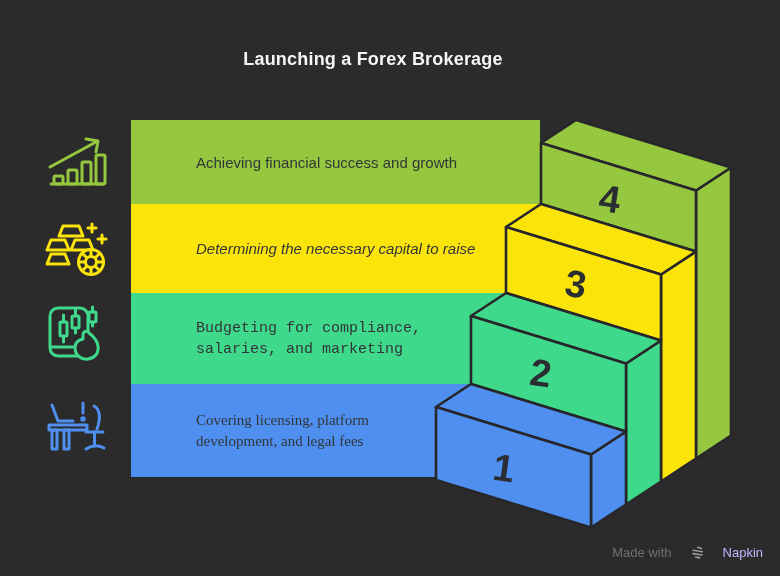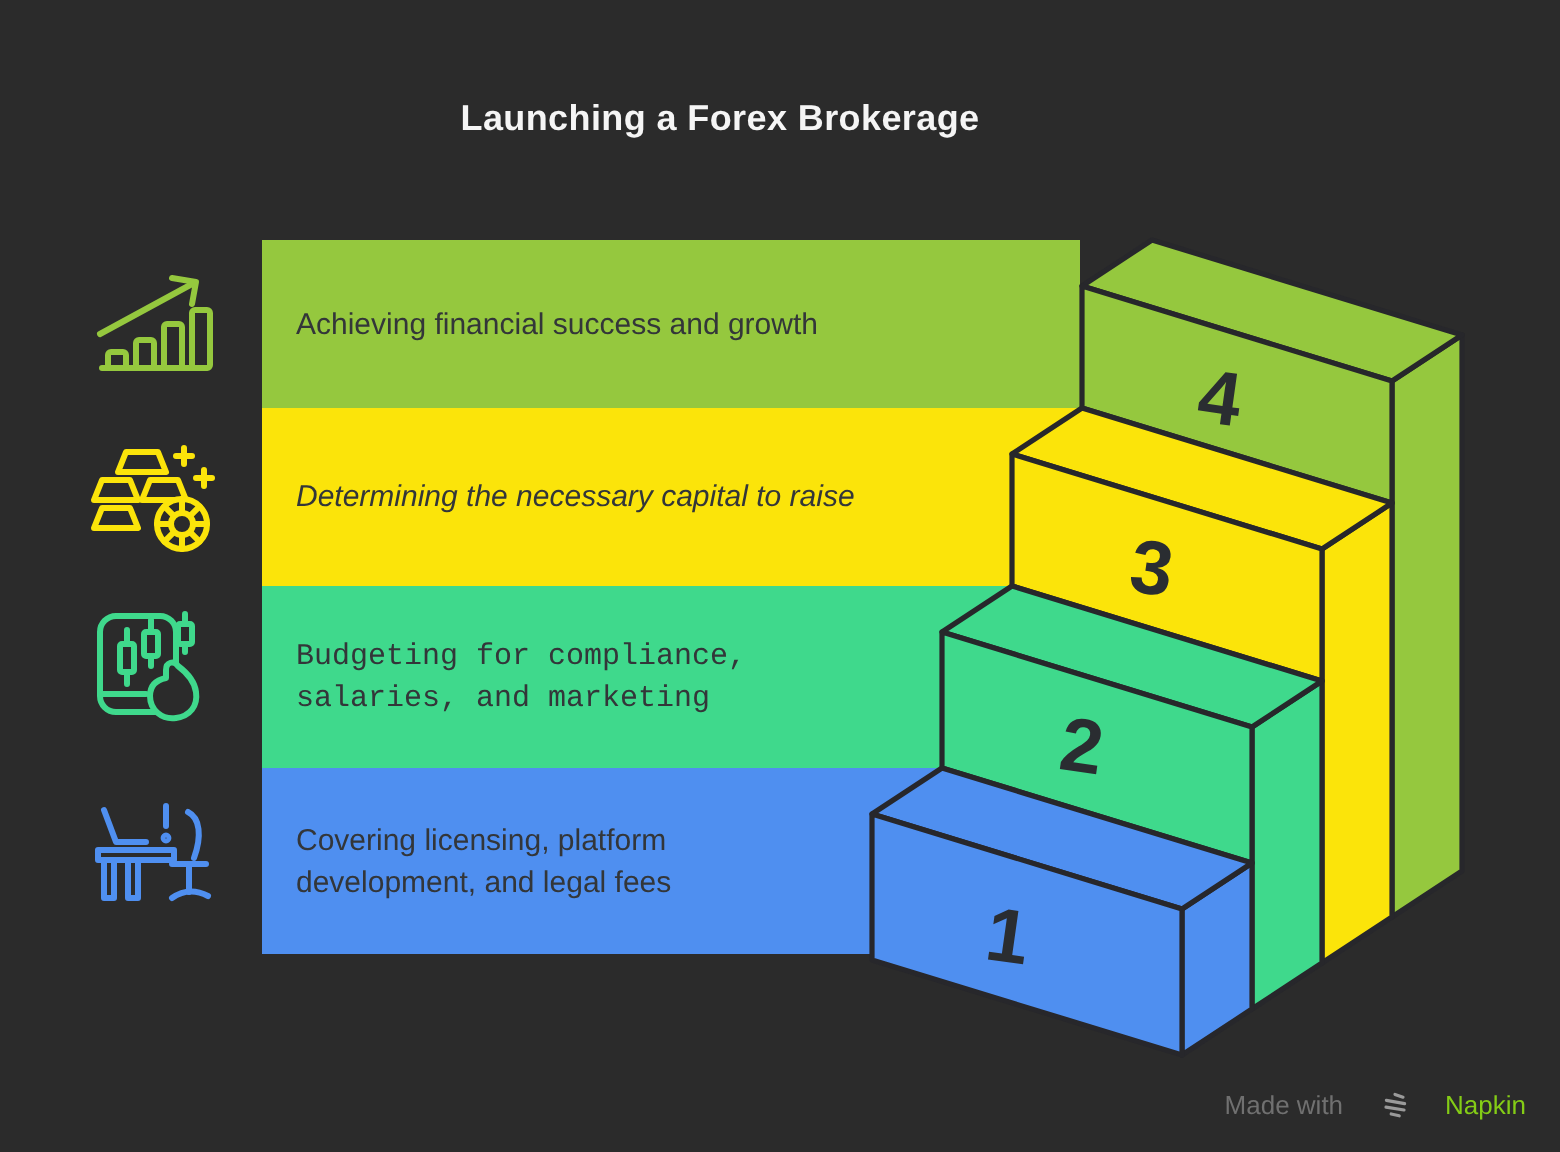--- a/index.html
+++ b/index.html
@@ -5,45 +5,46 @@
   html,body{margin:0;padding:0;}
   body{font-family:"Liberation Sans", sans-serif;}
   .canvas{
     position:relative;width:780px;height:576px;overflow:hidden;
     background:#2B2B2B;
   }
   .title{
     position:absolute;left:0;top:49px;width:720px;
     text-align:center;color:#F5F5F5;font-size:18px;font-weight:600;
     letter-spacing:.2px;
+    padding-left:13px;
   }
   .band{
     position:absolute;left:131px;display:flex;align-items:center;
     color:#333639;font-size:15px;line-height:21px;
   }
-  .band .label{padding-left:17px;}
+  .band .label{padding-left:17px;margin-left:48px;}
   .band-4{top:120px;height:84px;width:409px;}
   .band-3{top:204px;height:89px;width:569px;font-style:italic;}
   .band-2{top:293px;height:91px;width:569px;font-family:Liberation Mono, monospace;}
   .band-1{top:384px;height:93px;width:495px;}
   .band-2 .label{max-width:300px;}
-  .band-1 .label{max-width:222px;}
+  .band-1 .label{max-width:222px;font-family:Liberation Serif, serif;}
   .icon{position:absolute;left:45px;width:64px;height:64px;}
   .icon-4{top:131px;}
   .icon-3{top:216px;}
   .icon-2{top:303px;}
   .icon-1{top:398px;}
   .icon svg{display:block;width:64px;height:64px;}
   .stairs{position:absolute;left:0;top:0;width:780px;height:576px;pointer-events:none;}
   .stairs text{font-family:"Liberation Sans", sans-serif;font-weight:bold;font-size:38px;}
   .watermark{
     position:absolute;right:17px;bottom:16px;display:flex;align-items:center;gap:18px;
     color:#707070;font-size:13px;
   }
-  .watermark .brand{color:#84cc16;}
+  .watermark .brand{color:#c4b5fd;}
   .wm-logo{display:block;}
 </style>
 </head>
 <body>
 
 <div class="canvas" style="background-color: rgb(43, 43, 43);">
 
   <div class="title">Launching a Forex Brokerage</div>
 
   <div class="band band-4" style="background-color: rgb(149, 200, 62);">

